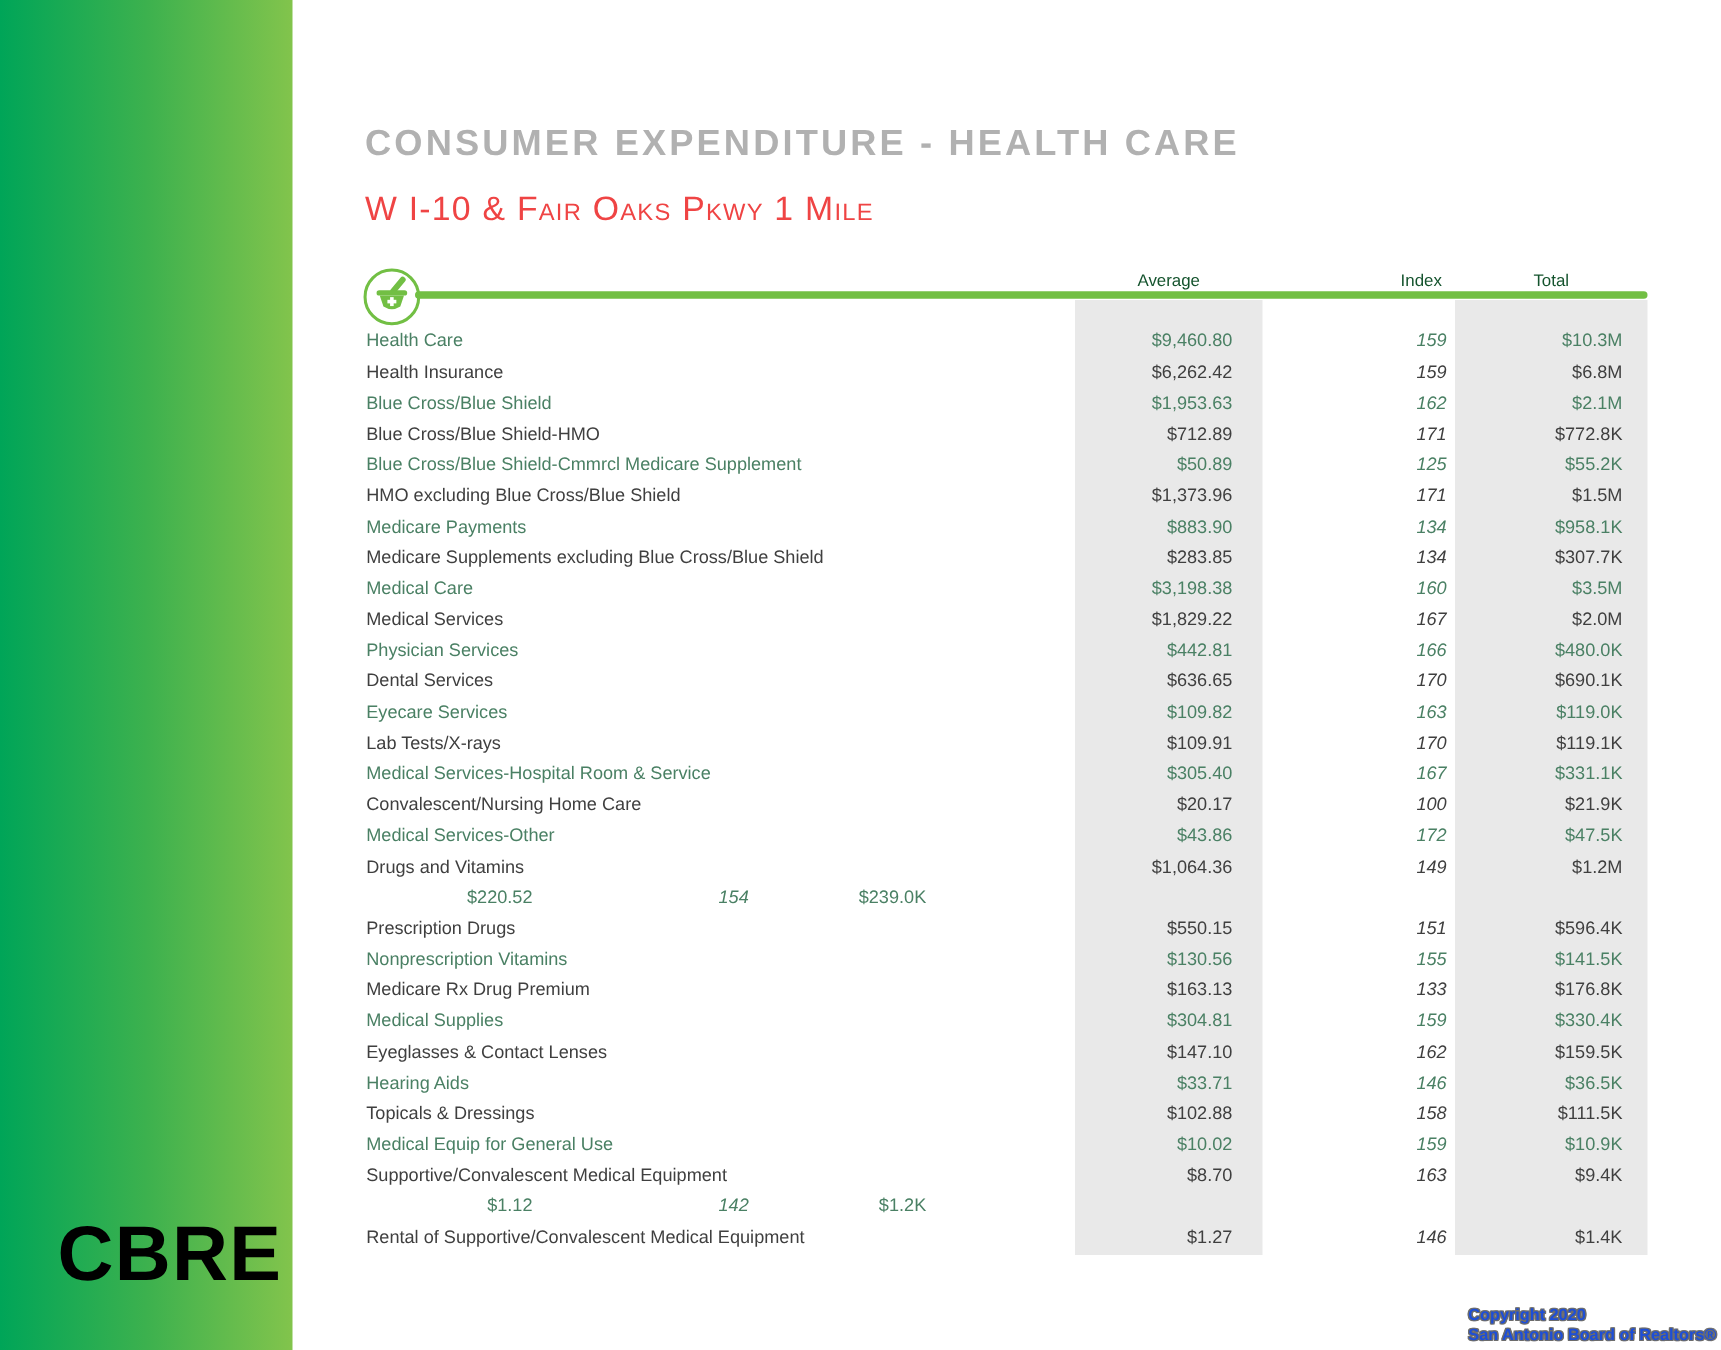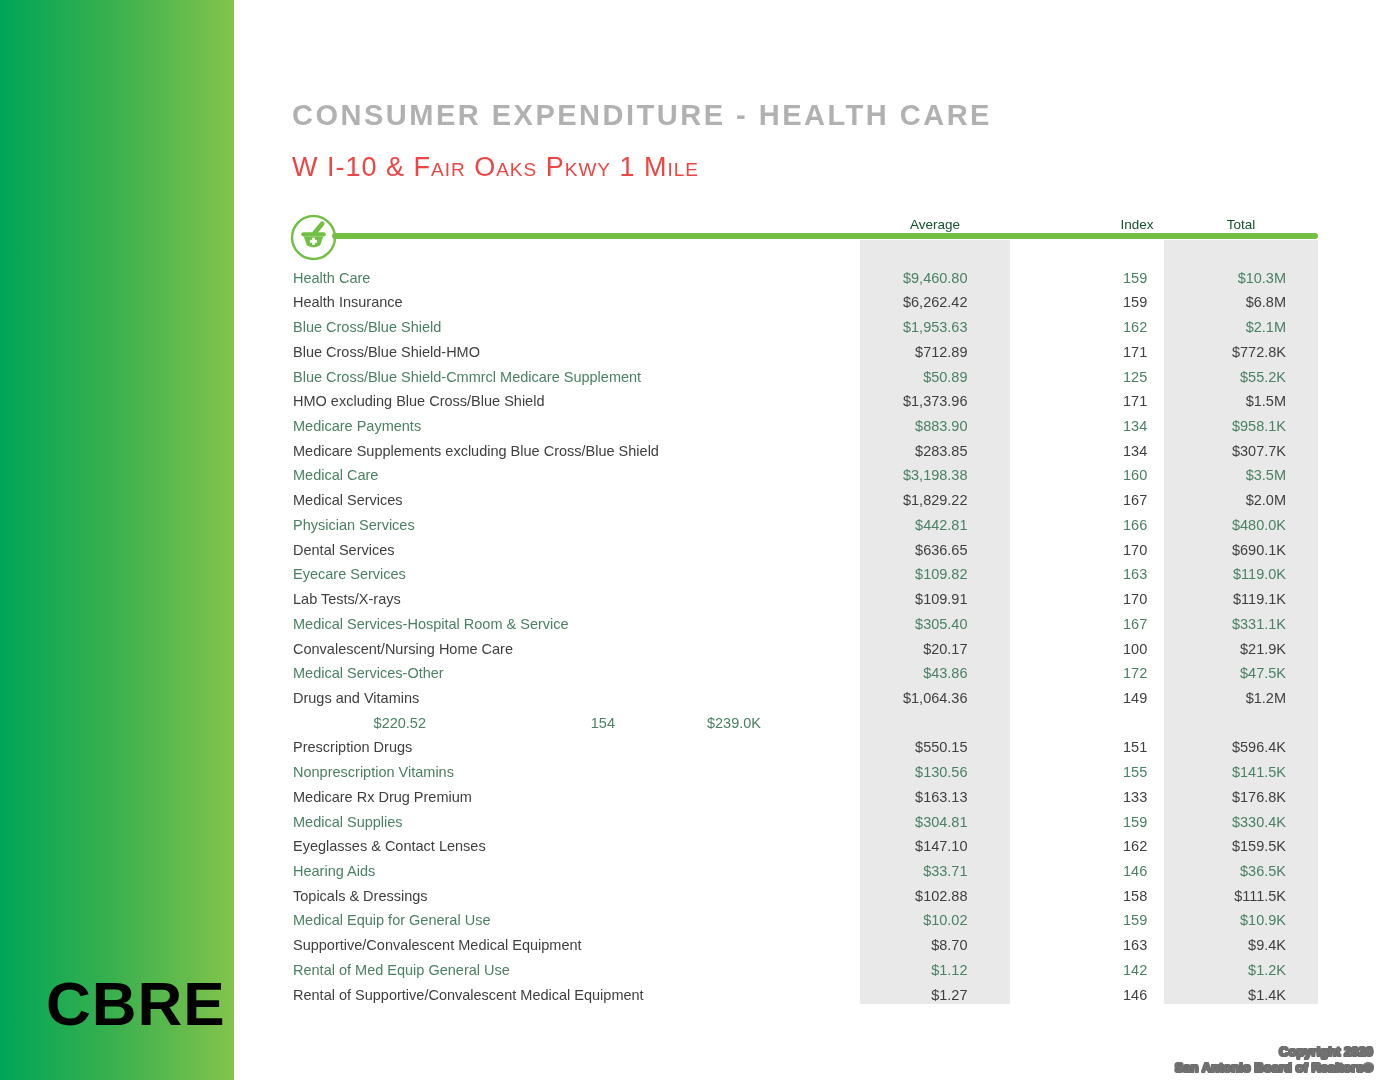--- a/index.html
+++ b/index.html
@@ -52,35 +52,34 @@
   .band {
     position: absolute; top: 240px; height: 764px;
     background: #e9e9e9;
   }
   .band.avg { left: 860px; width: 150px; }
   .band.tot { left: 1164px; width: 154px; }
   .rows {
     position: absolute; left: 293px; top: 261px; width: 1025px;
   }
   .row {
-    display: flex; align-items: flex-end;
+    display: flex; align-items: center;
     height: 24.73px;
-    font-size: 14.5px; color: #3f3f3f; gap: 16px;
+    font-size: 14.5px; color: #3f3f3f;
   }
   .row.hl { color: #4a8064; }
   .row .lbl { width: 567px; white-space: nowrap; }
   .row .cell { text-align: right; white-space: nowrap; }
   .row .cell.avg { width: 150px; padding-right: 17px; }
-  .row .cell.idx { width: 164px; padding-right: 8px; }
-  .row .cell.tot { width: 154px; padding-right: 32px; }
+  .row .cell.idx { width: 164px; padding-right: 8px; font-style: italic; }
+  .row .cell.tot { width: 154px; padding-right: 20px; }
   .copyright {
     position: absolute; right: 4px; top: 1044px;
-    text-align: right;
     font-size: 13px; font-weight: bold; line-height: 15.5px;
-    color: #737373;
+    color: #1d4ed8;
     text-shadow: -1px -1px 0 #6d6d6d, 1px -1px 0 #6d6d6d,
                  -1px 1px 0 #6d6d6d, 1px 1px 0 #6d6d6d,
                  0 1px 0 #6d6d6d, 1px 0 0 #6d6d6d,
                  0 -1px 0 #6d6d6d, -1px 0 0 #6d6d6d;
   }
 </style>
 </head>
 <body>
 
 <div class="sidebar"></div>
@@ -270,21 +269,20 @@
       <span class="cell idx">159</span>
       <span class="cell tot">$10.9K</span>
     </div>
     <div class="row">
       <span class="lbl">Supportive/Convalescent Medical Equipment</span>
       <span class="cell avg">$8.70</span>
       <span class="cell idx">163</span>
       <span class="cell tot">$9.4K</span>
     </div>
     <div class="row hl">
-      <span class="lbl">Rental of Med Equip General Use</span>
       <span class="cell avg">$1.12</span>
       <span class="cell idx">142</span>
       <span class="cell tot">$1.2K</span>
     </div>
     <div class="row">
       <span class="lbl">Rental of Supportive/Convalescent Medical Equipment</span>
       <span class="cell avg">$1.27</span>
       <span class="cell idx">146</span>
       <span class="cell tot">$1.4K</span>
     </div>

